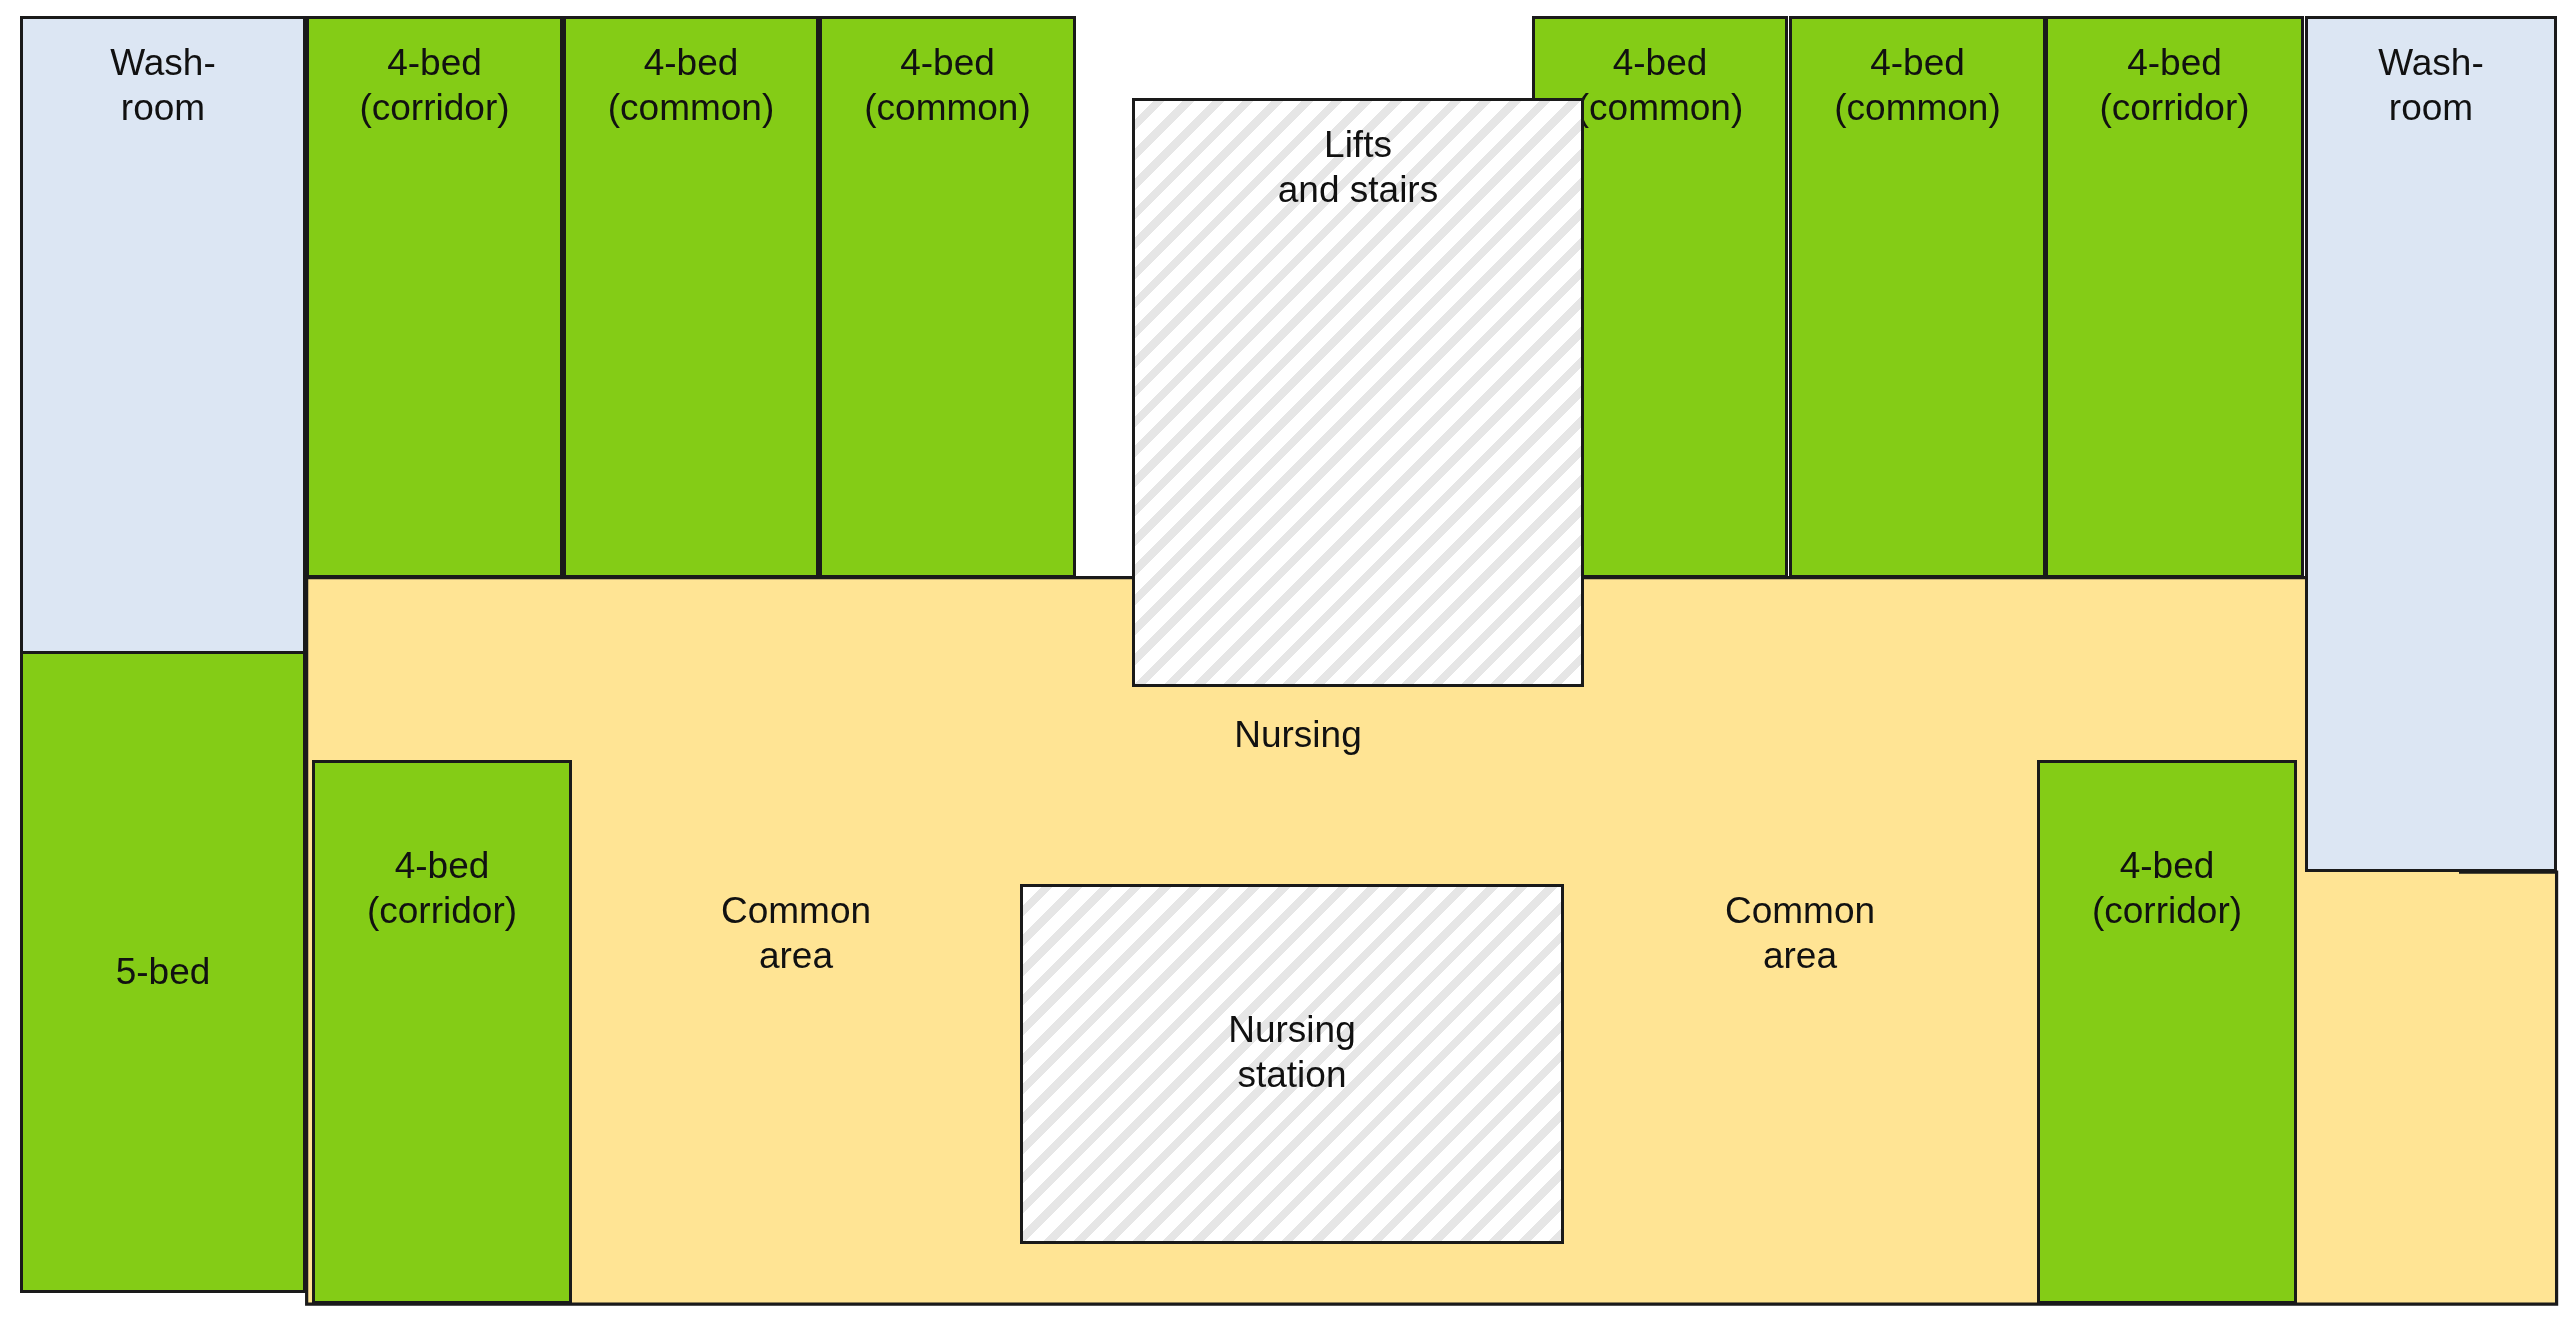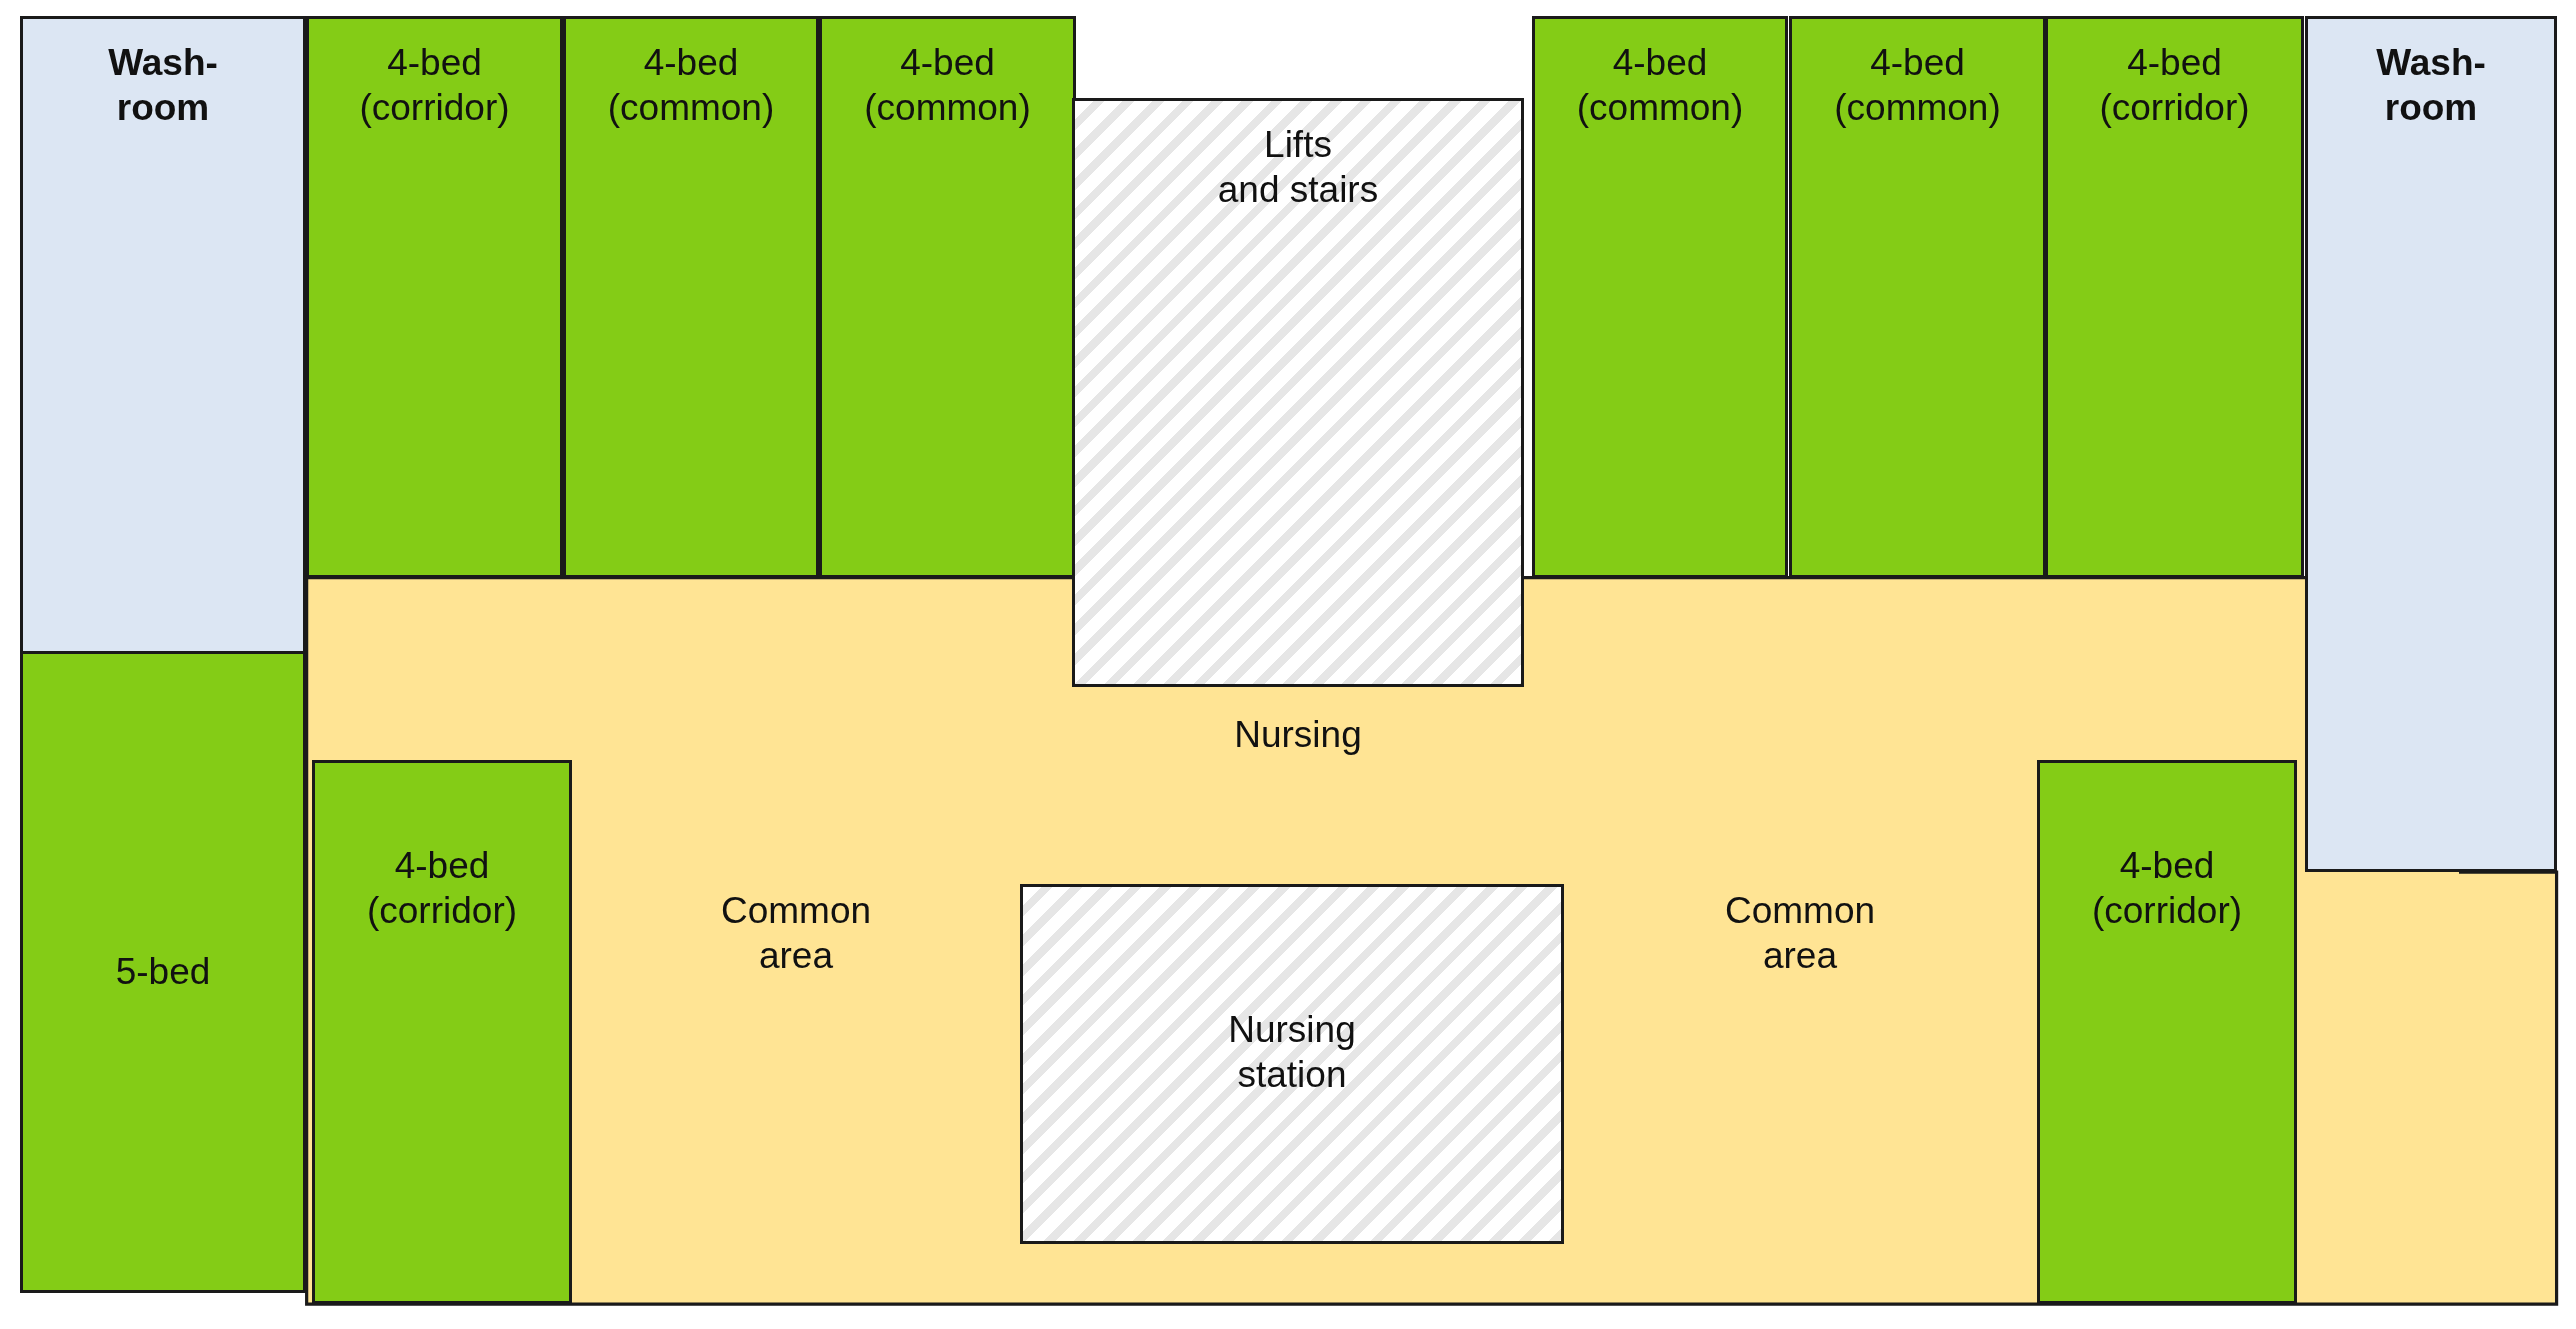--- a/index.html
+++ b/index.html
@@ -17,21 +17,21 @@
     display:flex;
     align-items:center;
     justify-content:center;
     text-align:center;
     color:#111111;
     font-size:37px;
     line-height:1.22;
     white-space:pre-line;
   }
   .bed{background:#84cc16;}
-  .wash{background:#dce6f3;font-weight:bold;}
+  .wash{background:#dce6f3;}
   .hatch{
     background-color:#ffffff;
     background-image:repeating-linear-gradient(
       135deg,
       #ffffff 0px,
       #ffffff 12.8px,
       #e6e6e6 12.8px,
       #e6e6e6 21px
     );
   }
@@ -76,21 +76,21 @@
 
   <div class="room bed top-align" style="left:1789px;top:16px;width:257px;height:562px;">4-bed
 (common)</div>
 
   <div class="room bed top-align" style="left:2045px;top:16px;width:259px;height:562px;">4-bed
 (corridor)</div>
 
   <div class="room wash top-align" style="left:2305px;top:16px;width:252px;height:856px;">Wash-
 room</div>
 
-  <div class="room hatch top-align" style="left:1072px;top:98px;width:452px;height:589px;">Lifts
+  <div class="room hatch top-align" style="left:1132px;top:98px;width:452px;height:589px;">Lifts
 and stairs</div>
 
   <div class="lbl" style="left:1072px;top:712px;width:452px;">Nursing</div>
 
   <div class="room bed" style="left:20px;top:651px;width:286px;height:642px;">5-bed</div>
 
   <div class="room bed top-align" style="left:312px;top:760px;width:260px;height:544px;padding-top:80px;">4-bed
 (corridor)</div>
 
   <div class="lbl" style="left:572px;top:888px;width:448px;">Common

